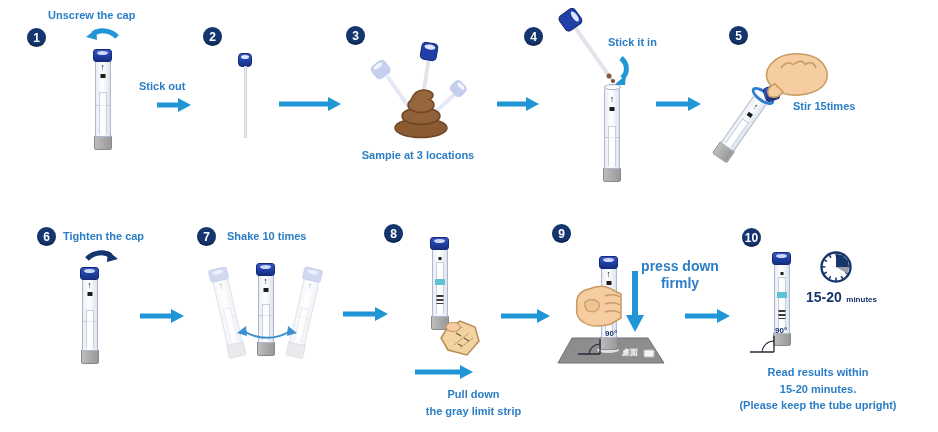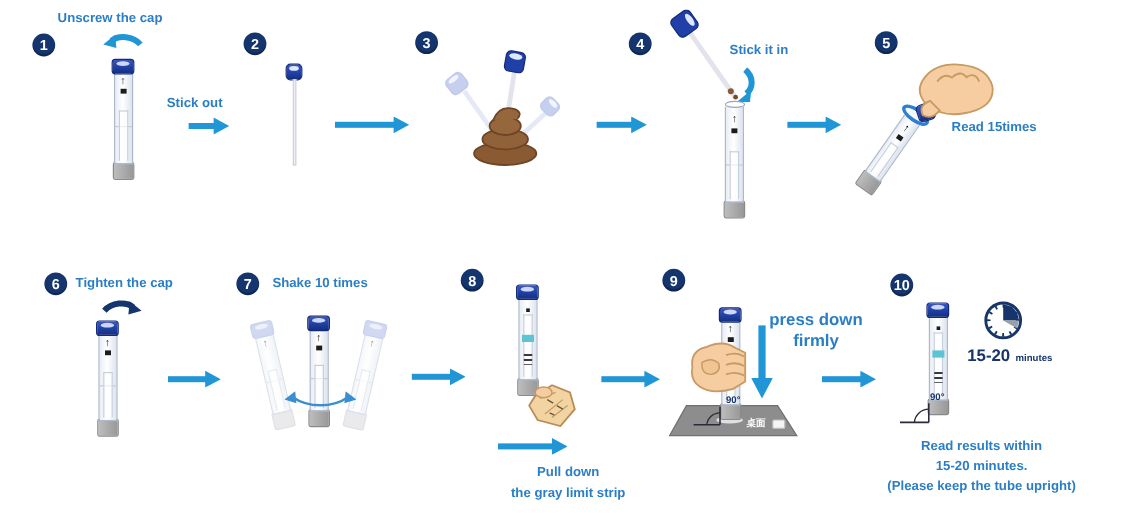--- a/index.html
+++ b/index.html
@@ -105,20 +105,21 @@
           <ellipse cx="0" cy="-5" rx="5.5" ry="2.5" fill="#dfe6ff"></ellipse>
         </g>
     </g>
     <g stroke="#6f4523" stroke-width="1.5">
       <ellipse cx="58" cy="88" rx="26" ry="9.5" fill="#8a5a33"></ellipse>
       <ellipse cx="58" cy="76" rx="19" ry="8.5" fill="#91613a"></ellipse>
       <ellipse cx="58" cy="65" rx="13" ry="7.5" fill="#96663c"></ellipse>
       <path d="M48 60 Q53 47 66 51 Q73 54 68 59" fill="#96663c"></path>
     </g>
   </svg>
+  <div class="lbl center" style="left:338px;top:147px;width:160px">Sampie at 3 locations</div>
   <svg class="abs" style="left:497px;top:97px" width="42" height="14" viewBox="0 0 42 14">
     <rect x="0" y="4.5" width="30" height="5" fill="#2196d6"></rect>
       <polygon points="29,0 42,7 29,14" fill="#2196d6"></polygon>
   </svg>
 
   <div class="badge" style="left:524px;top:27px">4</div>
   <div class="lbl" style="left:608px;top:34px">Stick it in</div>
   <svg class="abs" style="left:558px;top:8px" width="70" height="84" viewBox="0 0 70 84">
     <line x1="14" y1="15" x2="54" y2="72" stroke="#e3e3ec" stroke-width="4"></line>
     <g transform="translate(12,12) rotate(54)">
@@ -157,21 +158,21 @@
     </div>
     <div class="tbase"></div>
   </div>
   <div class="abs" style="left:764px;top:86px;width:13px;height:13px;border-radius:4px;transform:rotate(-18deg);
        background:linear-gradient(180deg,#3a57c0,#16307f);border:1px solid #142a77"></div>
   <svg class="abs" style="left:757px;top:50px" width="74" height="50" viewBox="0 0 74 50">
     <path d="M16 38 Q4 26 14 14 Q24 2 44 4 Q66 6 70 22 Q72 36 56 42 Q32 50 16 38 Z" fill="#f5cda0" stroke="#c79a64" stroke-width="1.5"></path>
     <path d="M24 18 q6 -8 13 -3 M37 14 q7 -6 12 1 M49 14 q7 -4 10 4" fill="none" stroke="#c79a64" stroke-width="1.5"></path>
     <path d="M18 34 Q8 38 12 46 Q20 50 26 42 Z" fill="#f5cda0" stroke="#c79a64" stroke-width="1.5"></path>
   </svg>
-  <div class="lbl" style="left:793px;top:98px">Read 15times</div>
+  <div class="lbl" style="left:793px;top:98px">Stir 15times</div>
 
   <div class="badge" style="left:37px;top:227px">6</div>
   <div class="lbl" style="left:63px;top:228px">Tighten the cap</div>
   <svg class="abs" style="left:84px;top:249px" width="34" height="16" viewBox="0 0 34 16">
     <path d="M3 10 C9 3 21 2 27 7" fill="none" stroke="#14356d" stroke-width="5"></path>
     <polygon points="24,2 34,10 23,13" fill="#14356d"></polygon>
   </svg>
   <div class="tube" style="left:80px;top:267px">
     <div class="cap"></div>
     <div class="tbody" style="height:72px">

